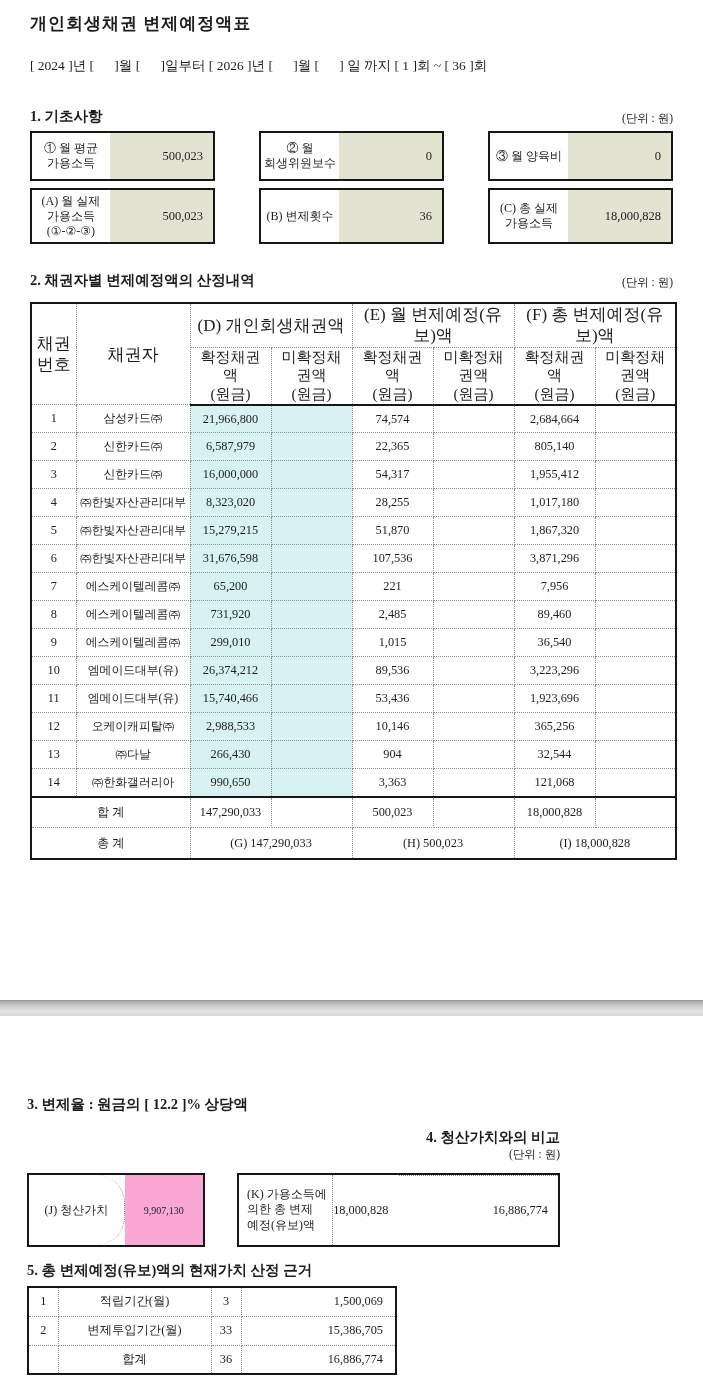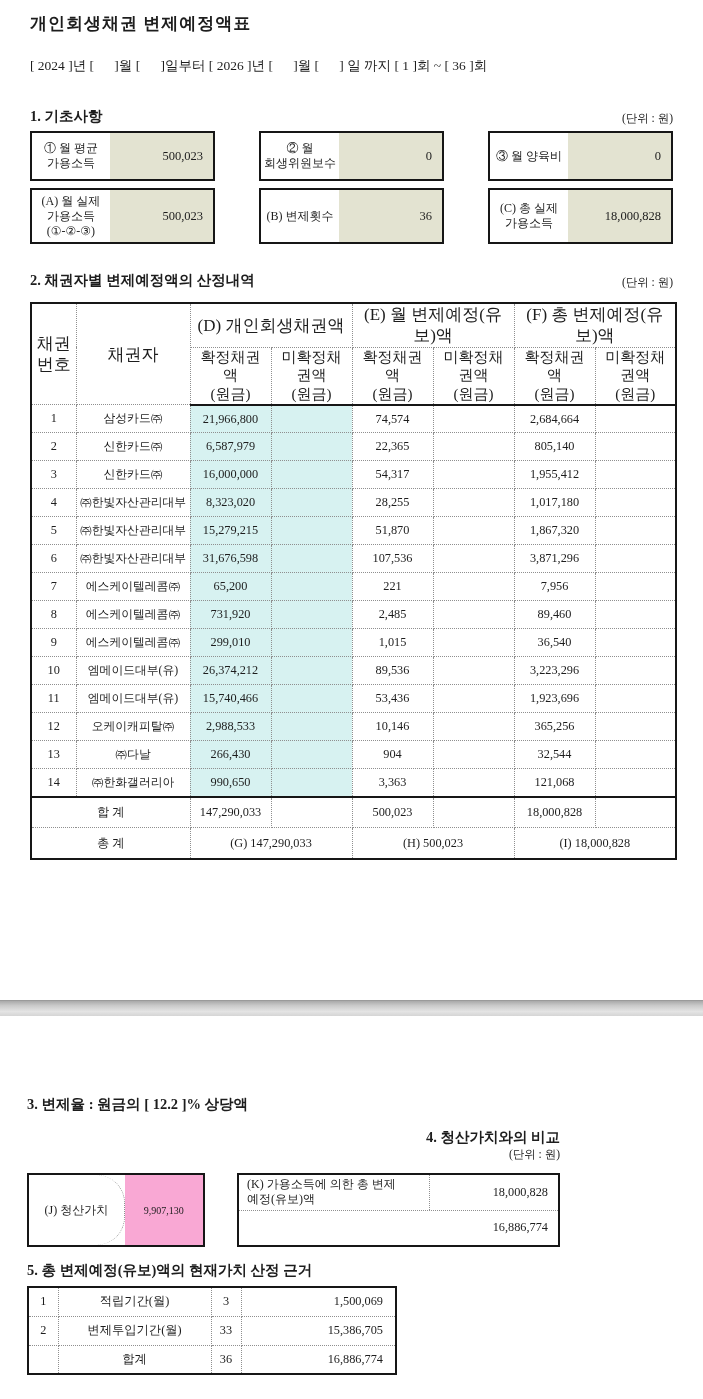--- a/index.html
+++ b/index.html
@@ -51,21 +51,21 @@
   .page-break-bar{height:16px;width:703px;
     background:linear-gradient(180deg,#a9a9a9 0%,#c9c9c9 30%,#e4e4e4 70%,#d5d5d5 100%);
     border-top:1px solid #9a9a9a;}
 
   .sec4-row{margin-top:14px;display:flex;justify-content:space-between;align-items:flex-end;width:533px;flex-direction:column;}
 
   .sec4-boxes{margin-top:11px;display:flex;column-gap:32px;}
   .j-box{width:178px;height:74px;border:2px solid #161616;display:flex;}
   .j-label{width:55%;display:flex;align-items:center;justify-content:center;font-size:12px;border-right:1px dotted #8f8f8f;border-radius:28px;}
   .j-value{flex:1;background:#f9a8d4;display:flex;align-items:center;justify-content:center;font-size:10px;}
-  .kl-box{width:323px;height:74px;border:2px solid #161616;display:flex;flex-direction:column;}
+  .kl-box{width:323px;height:74px;border:2px solid #161616;display:flex;flex-direction:row;}
   .kl-row{flex:1;display:flex;}
   .kl-row + .kl-row{border-top:1px dotted #8f8f8f;}
   .kl-label{width:60%;display:flex;align-items:center;font-size:12px;padding-left:8px;
     border-right:1px dotted #8f8f8f;white-space:pre-line;line-height:1.3;}
   .kl-value{flex:1;display:flex;align-items:center;justify-content:flex-end;padding-right:10px;font-size:12.3px;}
 
   .sec5-head{margin-top:14px;font-size:14.5px;font-weight:bold;}
   table.basis{margin-top:6px;border-collapse:collapse;border:2px solid #161616;table-layout:fixed;width:368px;}
   table.basis td{border:1px dotted #8f8f8f;height:29px;font-size:12.3px;text-align:center;padding:0 3px;}
   table.basis td.val{text-align:right;padding-right:12px;}

